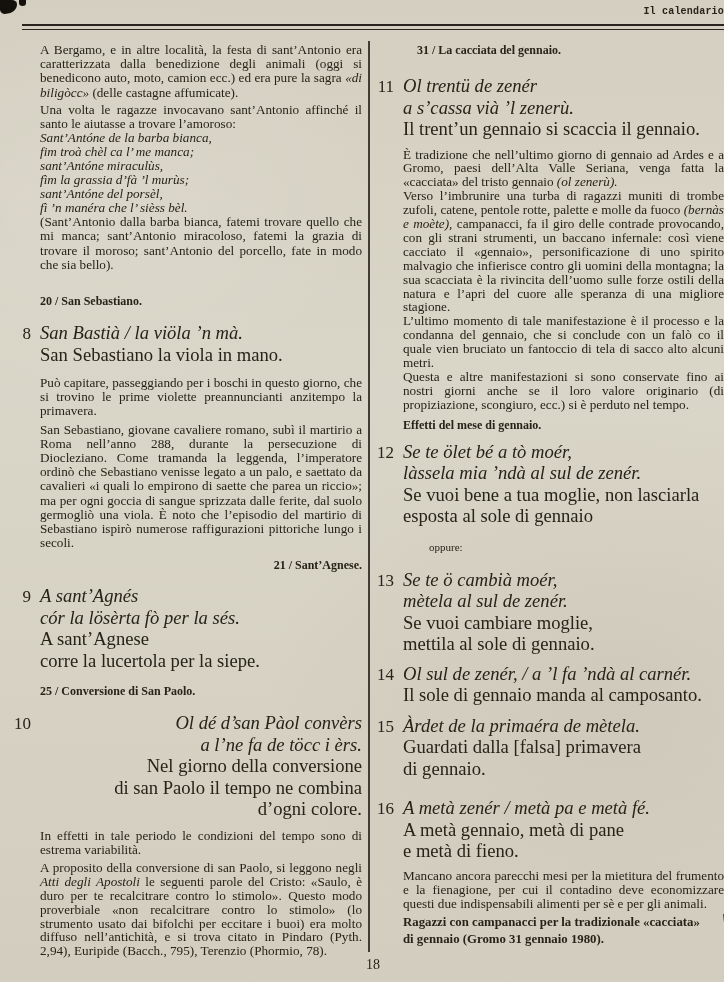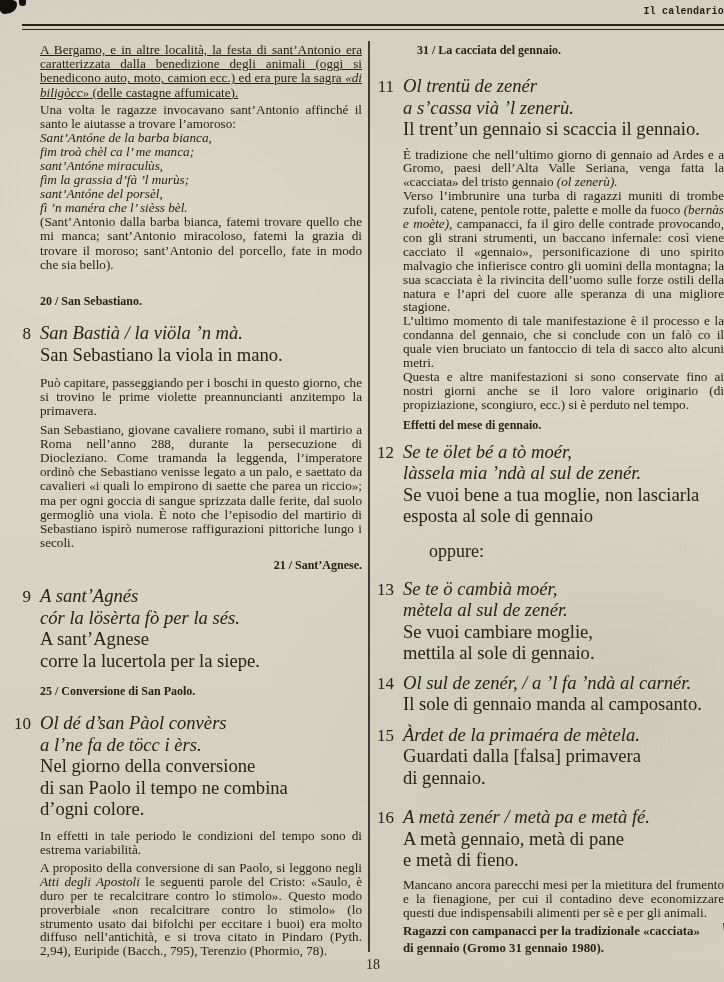--- a/index.html
+++ b/index.html
@@ -37,42 +37,42 @@
   .col-left{left:40px;width:322px;}
   .col-right{left:403px;width:321px;}
   p.body{margin:0 0 3px 0;font-size:13.2px;line-height:14.2px;text-align:justify;}
   p.body i{font-style:italic;}
   .verse-line{display:block;font-style:italic;font-size:13.2px;line-height:14px;}
   .sec-heading{font-weight:bold;font-size:12px;line-height:15px;}
   .proverb{position:relative;font-size:18.6px;line-height:21.5px;}
   .pnum{position:absolute;right:100%;margin-right:9px;top:1px;font-style:normal;font-size:17px;}
   .pl{display:block;}
   .pl.d{font-style:italic;}
-  .oppure{font-size:18px;margin:0 0 0 26px;}
+  .oppure{font-size:11px;margin:0 0 0 26px;}
   .caption{font-weight:bold;font-size:12.8px;line-height:16.5px;position:relative;text-align:justify;}
   .caption .cap-line{display:block;}
   .manicule{
     position:absolute;right:-14px;top:-4px;color:#0e0c09;
     font-family:"DejaVu Sans",sans-serif;font-size:18px;font-weight:normal;
   }
   .page-number{position:absolute;left:366px;top:957px;font-size:14px;}
 </style>
 </head>
 <body>
 
 <div class="corner-mark"></div>
 <div class="corner-dot"></div>
 
 <div class="hdr-title">Il calendario</div>
 <div class="rule-double"></div>
 <div class="divider"></div>
 
 <div class="col col-left">
 
-  <p class="body" style="margin-bottom:3px;text-decoration:underline;"><span>A Bergamo, e in altre località, la festa di sant’Antonio era caratterizzata dalla benedizione degli animali (oggi si benedicono auto, moto, camion ecc.) ed era pure la sagra </span><i>«di biligòcc»</i><span> (delle castagne affumicate).</span></p>
+  <p class="body" style="margin-bottom:3px;"><span>A Bergamo, e in altre località, la festa di sant’Antonio era caratterizzata dalla benedizione degli animali (oggi si benedicono auto, moto, camion ecc.) ed era pure la sagra </span><i>«di biligòcc»</i><span> (delle castagne affumicate).</span></p>
 
   <p class="body" style="margin-bottom:0;">Una volta le ragazze invocavano sant’Antonio affinché il santo le aiutasse a trovare l’amoroso:</p>
 
   <div>
     <span class="verse-line">Sant’Antóne de la barba bianca,</span>
     <span class="verse-line">fim troà chèl ca l’ me manca;</span>
     <span class="verse-line">sant’Antóne miraculùs,</span>
     <span class="verse-line">fìm la grassia d’fà ’l murùs;</span>
     <span class="verse-line">sant’Antóne del porsèl,</span>
     <span class="verse-line">fì ’n manéra che l’ sièss bèl.</span>
@@ -97,21 +97,21 @@
   <div class="proverb" style="margin-bottom:13px;">
     <span class="pnum">9</span>
     <span class="pl d">A sant’Agnés</span>
     <span class="pl d">cór la lösèrta fò per la sés.</span>
     <span class="pl">A sant’Agnese</span>
     <span class="pl">corre la lucertola per la siepe.</span>
   </div>
 
   <div class="sec-heading" style="margin-bottom:13px;">25 / Conversione di San Paolo.</div>
 
-  <div class="proverb" style="margin-bottom:9px;">
+  <div class="proverb" style="margin-bottom:9px;text-align:right;">
     <span class="pnum">10</span>
     <span class="pl d">Ol dé d’san Pàol convèrs</span>
     <span class="pl d">a l’ne fa de töcc i èrs.</span>
     <span class="pl">Nel giorno della conversione</span>
     <span class="pl">di san Paolo il tempo ne combina</span>
     <span class="pl">d’ogni colore.</span>
   </div>
 
   <p class="body" style="margin-bottom:4px;">In effetti in tale periodo le condizioni del tempo sono di estrema variabilità.</p>
 

